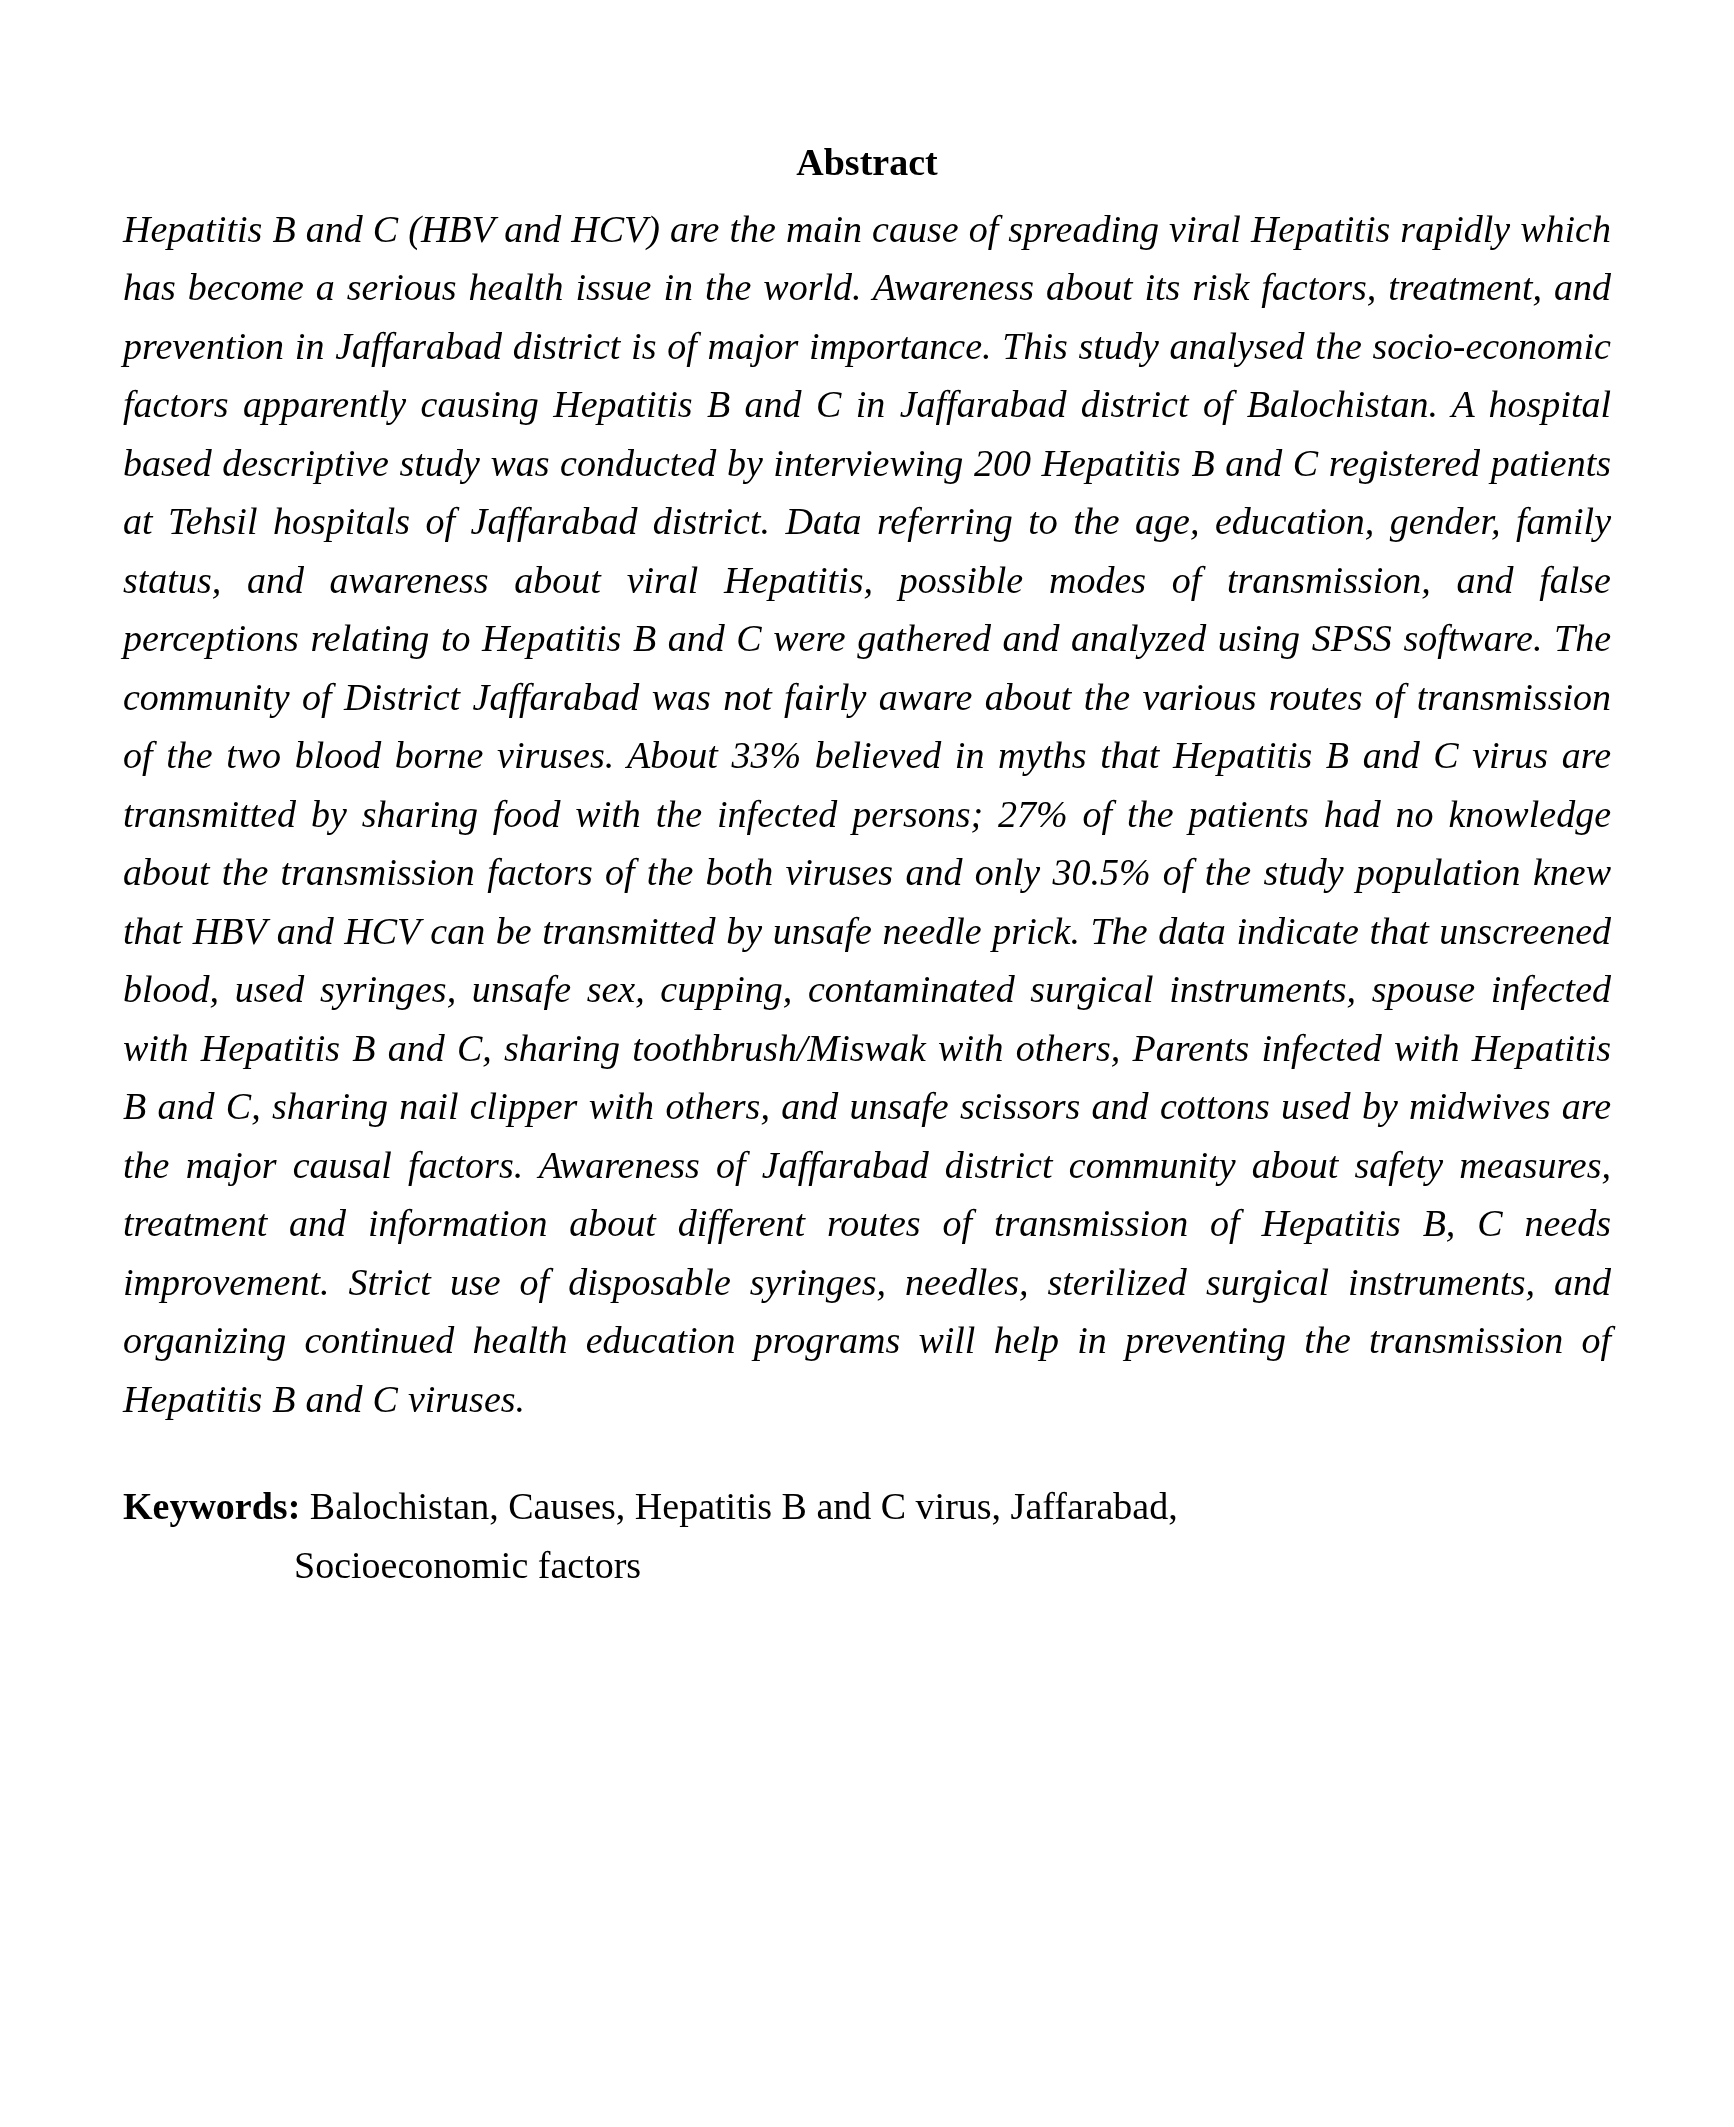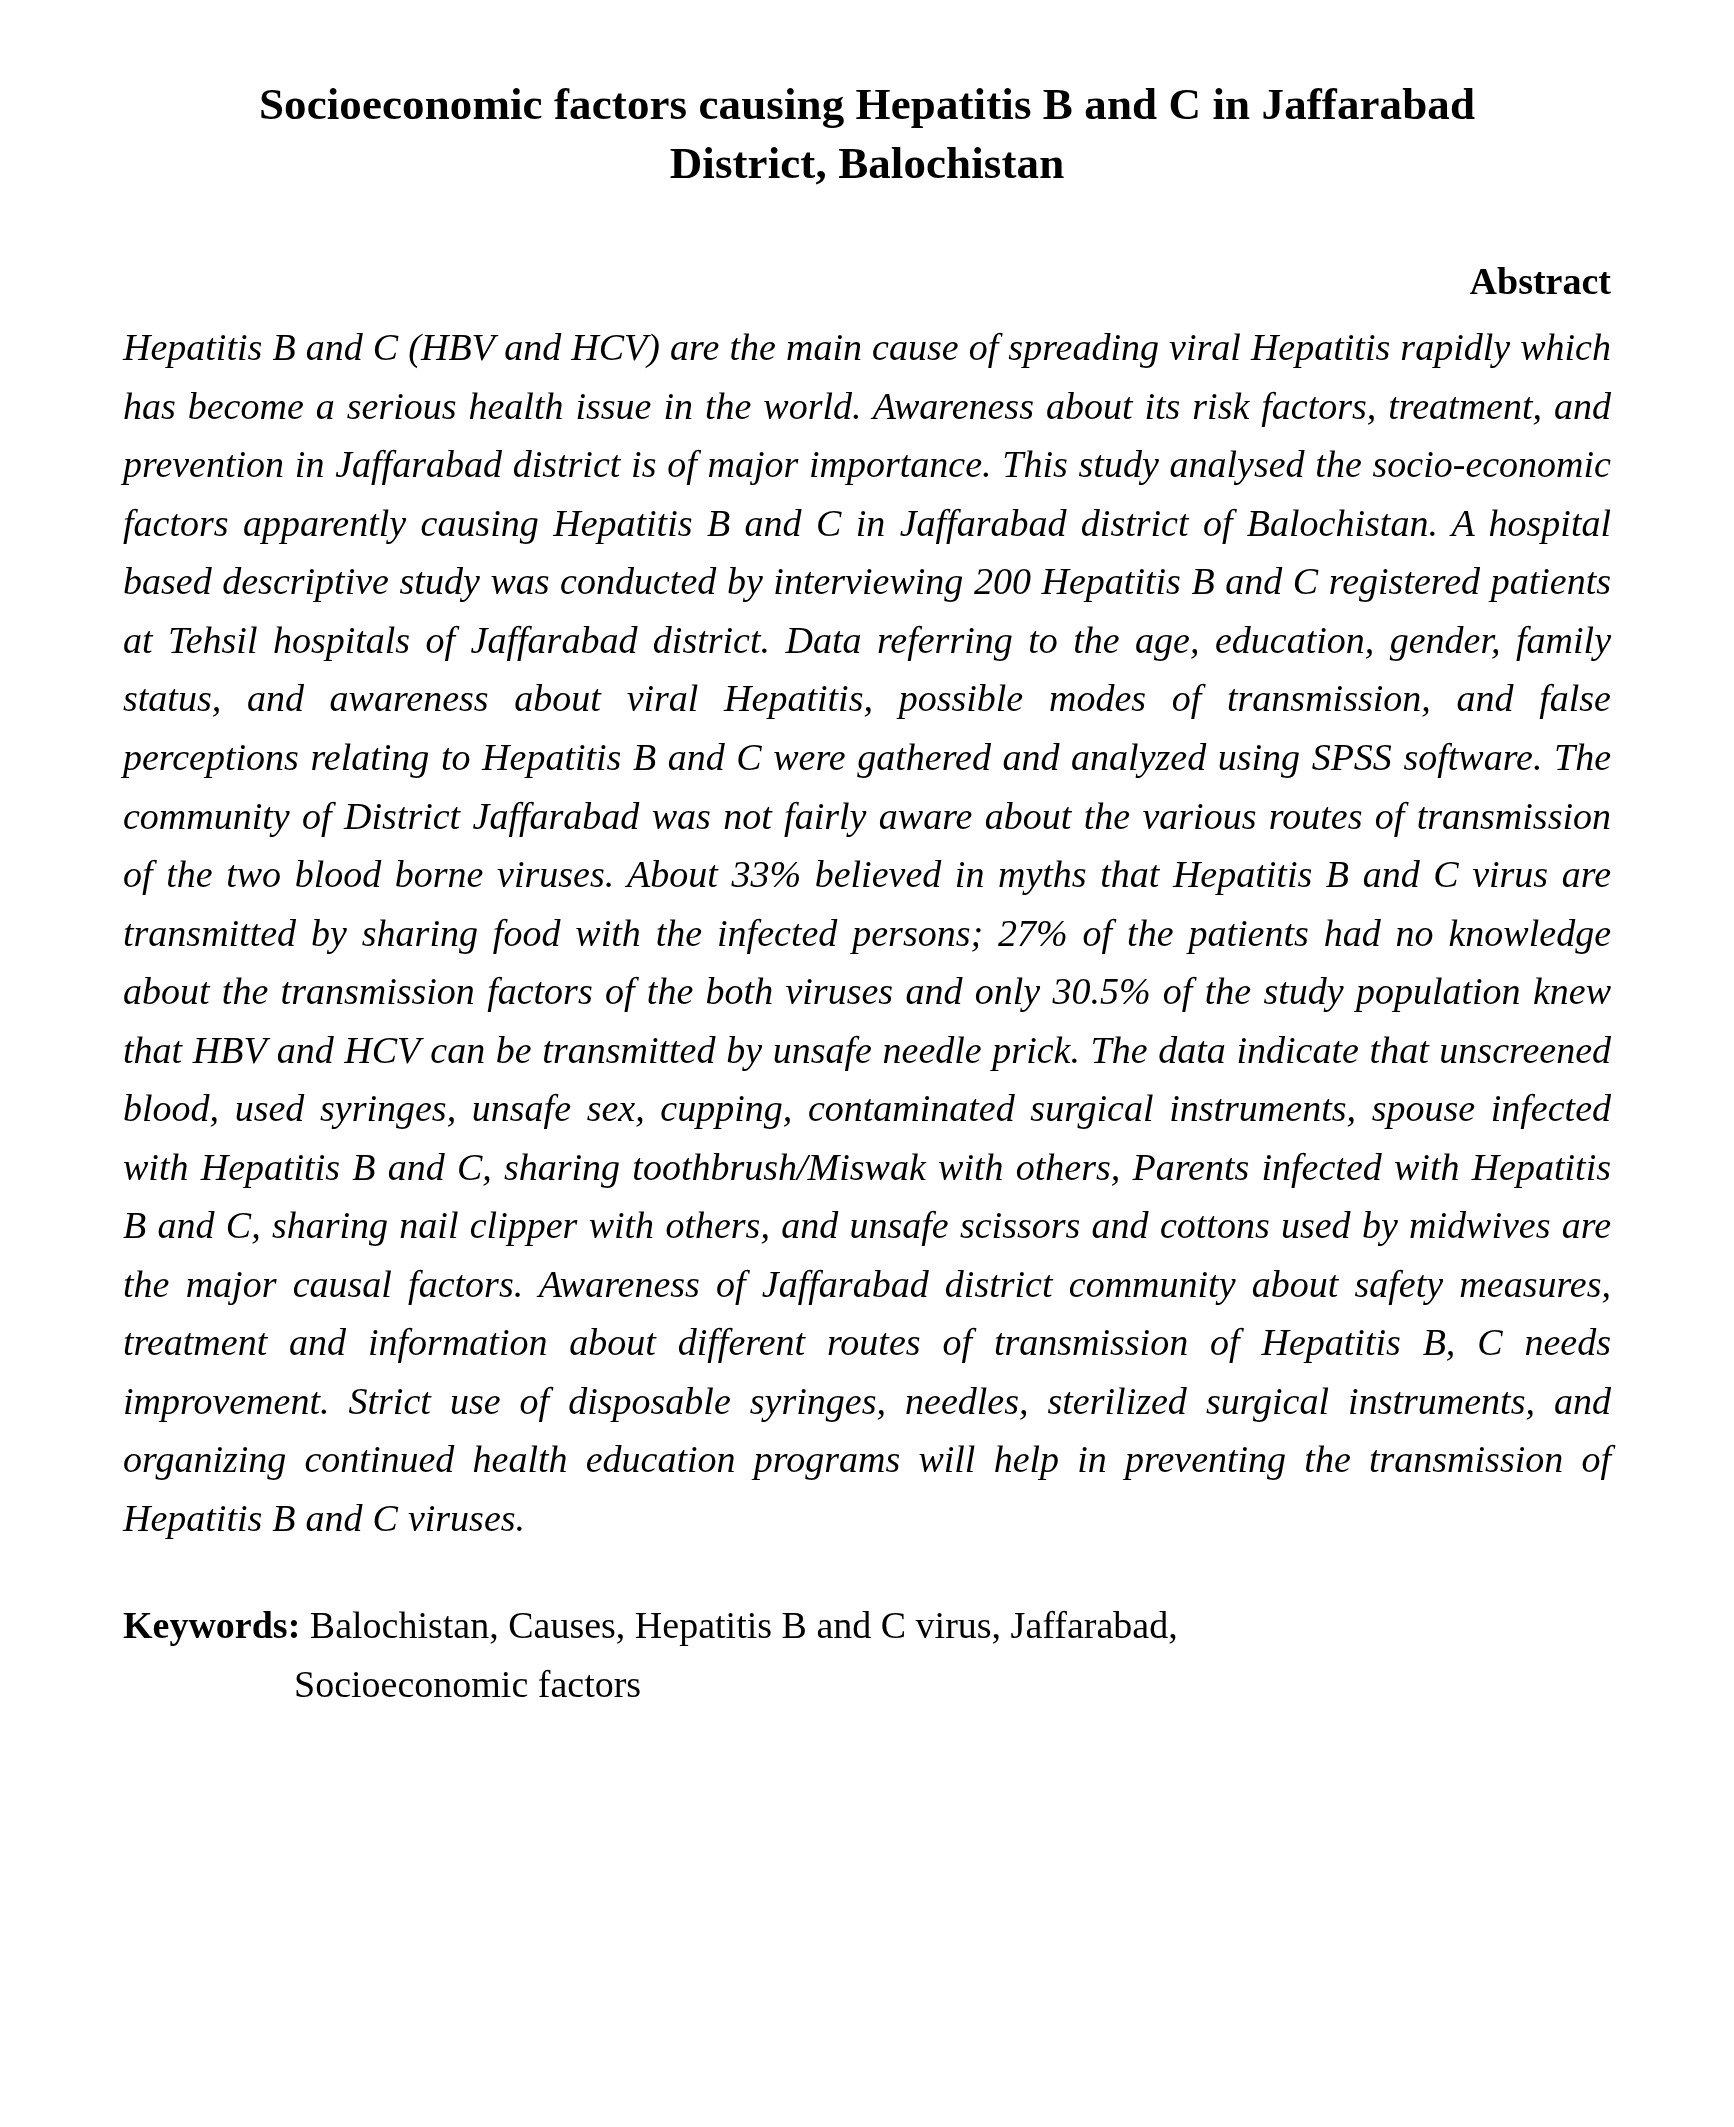--- a/index.html
+++ b/index.html
@@ -39,21 +39,21 @@
   .authors sup {
     font-size: 0.62em;
     vertical-align: super;
     line-height: 0;
     font-weight: bold;
   }
   .abstract-heading {
     margin-top: 65px;
     font-size: 38px;
     font-weight: bold;
-    text-align: right;
+    text-align: center;
     line-height: 1.2;
   }
   .abstract-body {
     margin-top: 14px;
     font-size: 38px;
     font-style: italic;
     text-align: justify;
     text-align-last: left;
     line-height: 1.54;
     word-spacing: 0.5px;
@@ -76,21 +76,20 @@
     display: block;
     padding-left: 171px;
     margin-top: 1.9px;
   }
 </style>
 </head>
 <body>
 
 <div class="page">
 
-  <h1 class="title">Socioeconomic factors causing Hepatitis B and C in Jaffarabad District, Balochistan</h1>
 
 
   <div class="abstract-heading">Abstract</div>
 
   <div class="abstract-body">Hepatitis B and C (HBV and HCV) are the main cause of spreading viral Hepatitis rapidly which has become a serious health issue in the world. Awareness about its risk factors, treatment, and prevention in Jaffarabad district is of major importance. This study analysed the socio-economic factors apparently causing Hepatitis B and C in Jaffarabad district of Balochistan. A hospital based descriptive study was conducted by interviewing 200 Hepatitis B and C registered patients at Tehsil hospitals of Jaffarabad district. Data referring to the age, education, gender, family status, and awareness about viral Hepatitis, possible modes of transmission, and false perceptions relating to Hepatitis B and C were gathered and analyzed using SPSS software. The community of District Jaffarabad was not fairly aware about the various routes of transmission of the two blood borne viruses. About 33% believed in myths that Hepatitis B and C virus are transmitted by sharing food with the infected persons; 27% of the patients had no knowledge about the transmission factors of the both viruses and only 30.5% of the study population knew that HBV and HCV can be transmitted by unsafe needle prick. The data indicate that unscreened blood, used syringes, unsafe sex, cupping, contaminated surgical instruments, spouse infected with Hepatitis B and C, sharing toothbrush/Miswak with others, Parents infected with Hepatitis B and C, sharing nail clipper with others, and unsafe scissors and cottons used by midwives are the major causal factors. Awareness of Jaffarabad district community about safety measures, treatment and information about different routes of transmission of Hepatitis B, C needs improvement. Strict use of disposable syringes, needles, sterilized surgical instruments, and organizing continued health education programs will help in preventing the transmission of Hepatitis B and C viruses.</div>
 
   <div class="keywords">
     <span class="keywords-block">
       <span class="kw-label">Keywords:</span><span> Balochistan, Causes, Hepatitis B and C virus, Jaffarabad,</span>
     </span>

